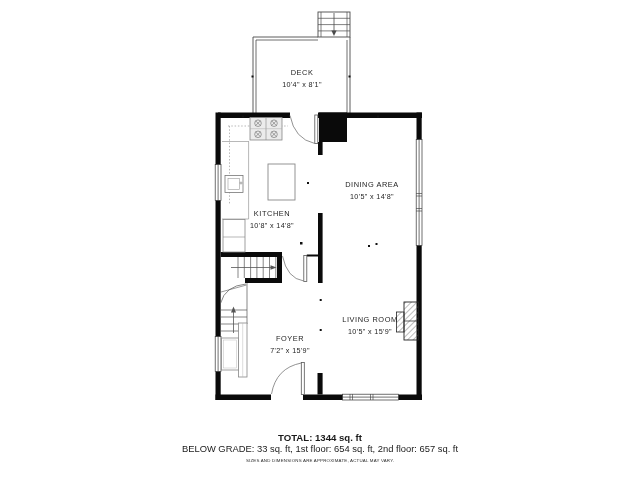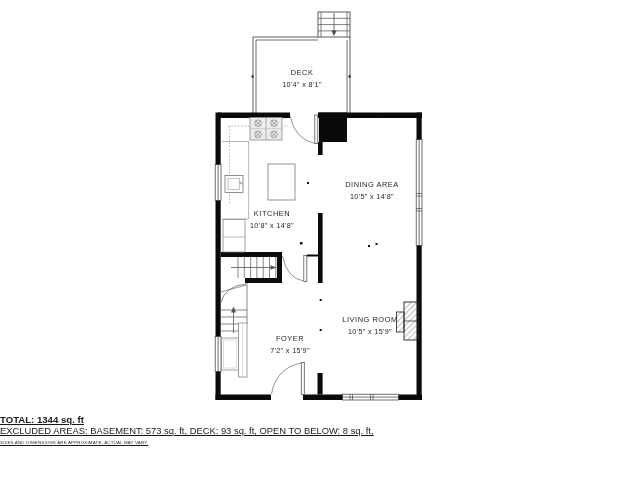--- a/index.html
+++ b/index.html
@@ -7,21 +7,21 @@
     position:relative;width:564px;height:480px;background:#ffffff;overflow:hidden;
     font-family:"Liberation Sans", sans-serif;
   }
   svg text{
     font-family:"Liberation Sans", sans-serif;
     fill:#1c1c1c;
   }
   .room-name{font-size:7.4px;letter-spacing:0.55px;}
   .room-dims{font-size:7.2px;letter-spacing:0.35px;}
   .summary{
-    position:absolute;left:0;top:414px;width:640px;text-align:left;color:#1a1a1a;text-decoration:underline;
+    position:absolute;left:0;top:432px;width:640px;text-align:center;color:#1a1a1a;
   }
   .summary .total{font-size:9.6px;font-weight:bold;line-height:11.4px;}
   .summary .line{font-size:9.4px;line-height:11.3px;}
   .summary .disclaimer{font-size:4.4px;line-height:8px;color:#2b2b2b;letter-spacing:0.2px;margin-top:2px;}
 </style>
 </head>
 <body>
 
 <div class="canvas">
   <svg width="640" height="480" viewBox="0 0 640 480">
@@ -208,16 +208,16 @@
       <text x="370" y="334" text-anchor="middle" class="room-dims">10'5" x 15'9"</text>
 
       <text x="290" y="341" text-anchor="middle" class="room-name">FOYER</text>
       <text x="290" y="353" text-anchor="middle" class="room-dims">7'2" x 15'9"</text>
     </g>
   </svg>
 
   
   <div class="summary">
     <div class="total">TOTAL: 1344 sq. ft</div>
-    <div class="line">EXCLUDED AREAS: BASEMENT: 573 sq. ft, DECK: 93 sq. ft, OPEN TO BELOW: 8 sq. ft,</div>
+    <div class="line">BELOW GRADE: 33 sq. ft, 1st floor: 654 sq. ft, 2nd floor: 657 sq. ft</div>
     <div class="disclaimer">SIZES AND DIMENSIONS ARE APPROXIMATE, ACTUAL MAY VARY.</div>
   </div>
 </div>
 
 </body></html>

